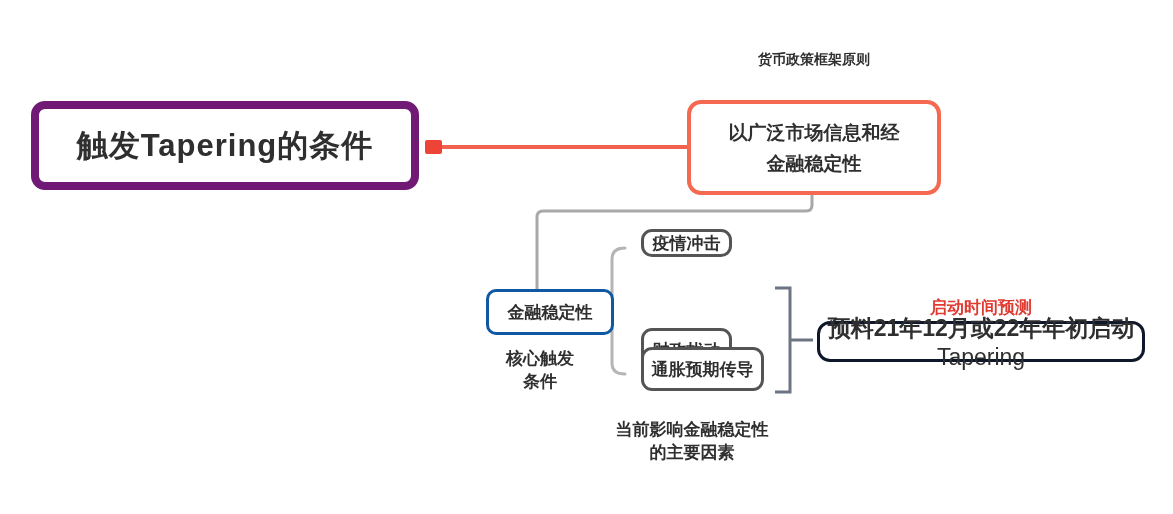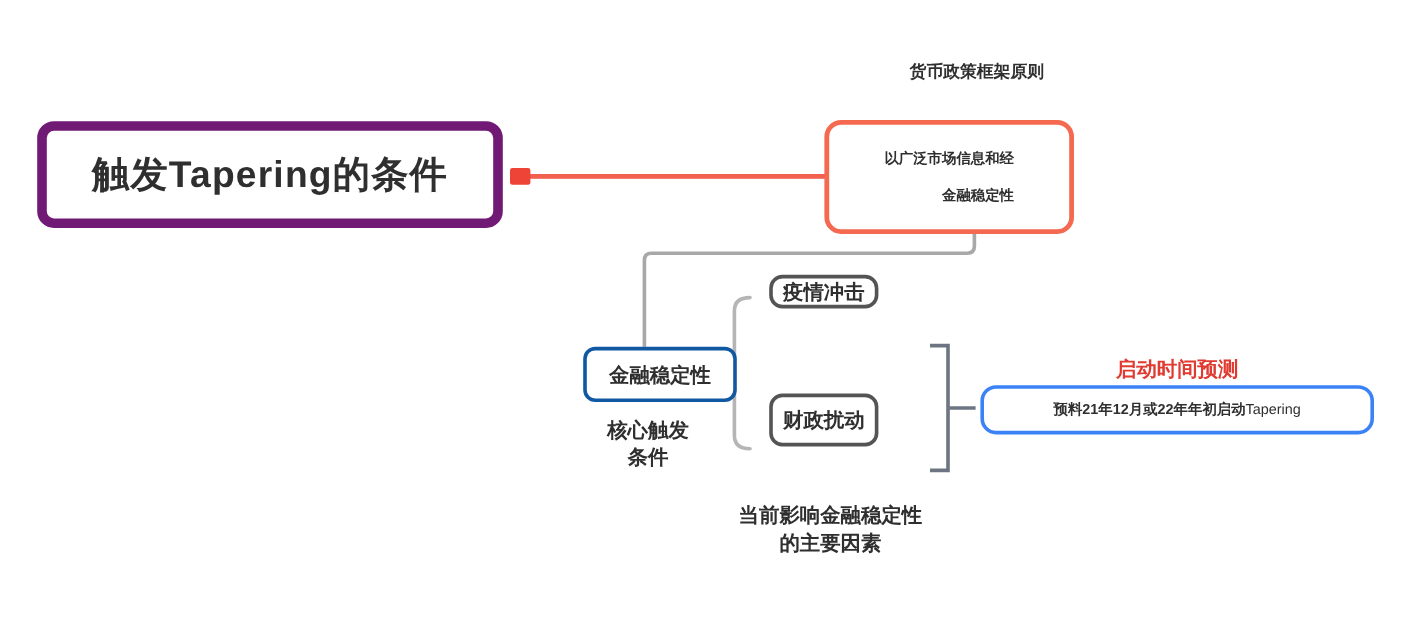--- a/index.html
+++ b/index.html
@@ -19,40 +19,40 @@
     box-sizing:border-box;
     font-weight:bold;
     color:#2f2f2f;
   }
   .node-root{
     left:31px;top:101px;width:388px;height:89px;
     border:8px solid #701a75;border-radius:14px;
     font-size:31px;letter-spacing:1px;
   }
   .node-policy{
-    left:687px;top:100px;width:208px;height:95px;
+    left:687px;top:100px;width:254px;height:95px;
     border:4px solid #f4694f;border-radius:14px;
-    font-size:12px;line-height:31px;text-align:right;
+    font-size:19px;line-height:31px;
   }
   .node-stability{
     left:486px;top:289px;width:128px;height:46px;
     border:3.5px solid #1059a2;border-radius:10px;
     font-size:17px;
   }
   .node-factor{
     border:3.5px solid #545454;border-radius:11px;
     font-size:17px;
   }
   .node-factor.f0{left:641px;top:229px;width:91px;height:28px;}
   .node-factor.f1{left:641px;top:288px;width:91px;height:44px;margin-top:40px;}
   .node-factor.f2{left:641px;top:347px;width:123px;height:44px;}
   .node-prediction{
     left:817px;top:321px;width:328px;height:41px;
-    border:3px solid #3b82f6;border-radius:13px;
-    font-size:12px;font-weight:normal;
+    border:3px solid #0f172a;border-radius:13px;
+    font-size:23px;font-weight:normal;
   }
   .node-prediction .bold{font-weight:bold;}
   .floating-label{
     position:absolute;
     text-align:center;
     font-weight:bold;
     font-size:17px;line-height:23px;
     color:#2f2f2f;
   }
   .label-policy-title{left:687px;top:48px;width:254px;font-size:14px;}
@@ -107,20 +107,23 @@
     <span>核心触发</span><br>
     <span>条件</span>
   </div>
 
   <div class="node node-factor f0">
     <span>疫情冲击</span>
   </div>
   <div class="node node-factor f1">
     <span>财政扰动</span>
   </div>
+  <div class="node node-factor f2">
+    <span>通胀预期传导</span>
+  </div>
 
   <div class="floating-label label-factors-caption">
     <span>当前影响金融稳定性</span><br>
     <span>的主要因素</span>
   </div>
 
   <div class="floating-label label-prediction-title">
     <span>启动时间预测</span>
   </div>
   <div class="node node-prediction">

